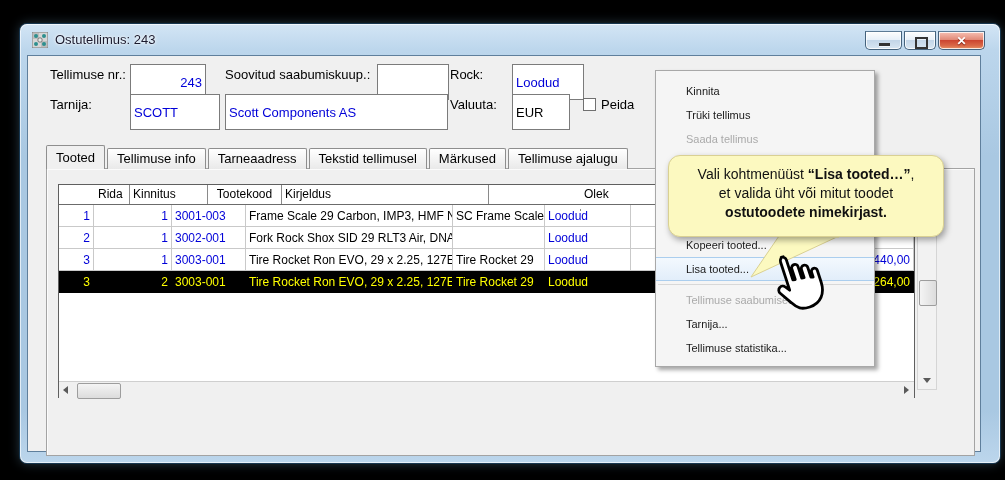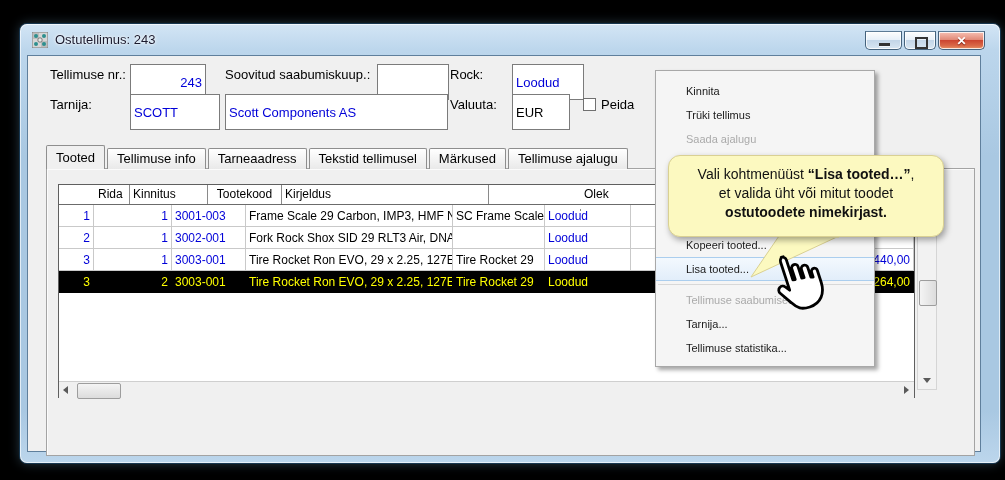--- a/index.html
+++ b/index.html
@@ -217,21 +217,21 @@
       </div>
     <div class="hthumb"></div>
     <div class="hbtn" style="left:839px;">
         <div class="arr-right"></div>
       </div>
   </div>
 
   <div class="menu" id="menu">
       <div class="mitem">Kinnita</div>
       <div class="mitem">Trüki tellimus</div>
-      <div class="mitem disabled">Saada ajalugu</div>
+      <div class="mitem disabled">Saada tellimus</div>
       <div class="mitem disabled">Registreeri saabumine</div>
       <div class="mspacer"></div>
       <div class="mitem">Kopeeri tooted...</div>
       <div class="mitem highlighted">Lisa tooted...</div>
       <div class="msep"></div>
       <div class="mitem disabled">Tellimuse saabumised...</div>
       <div class="mitem">Tarnija...</div>
       <div class="mitem">Tellimuse statistika...</div>
     </div>
 

